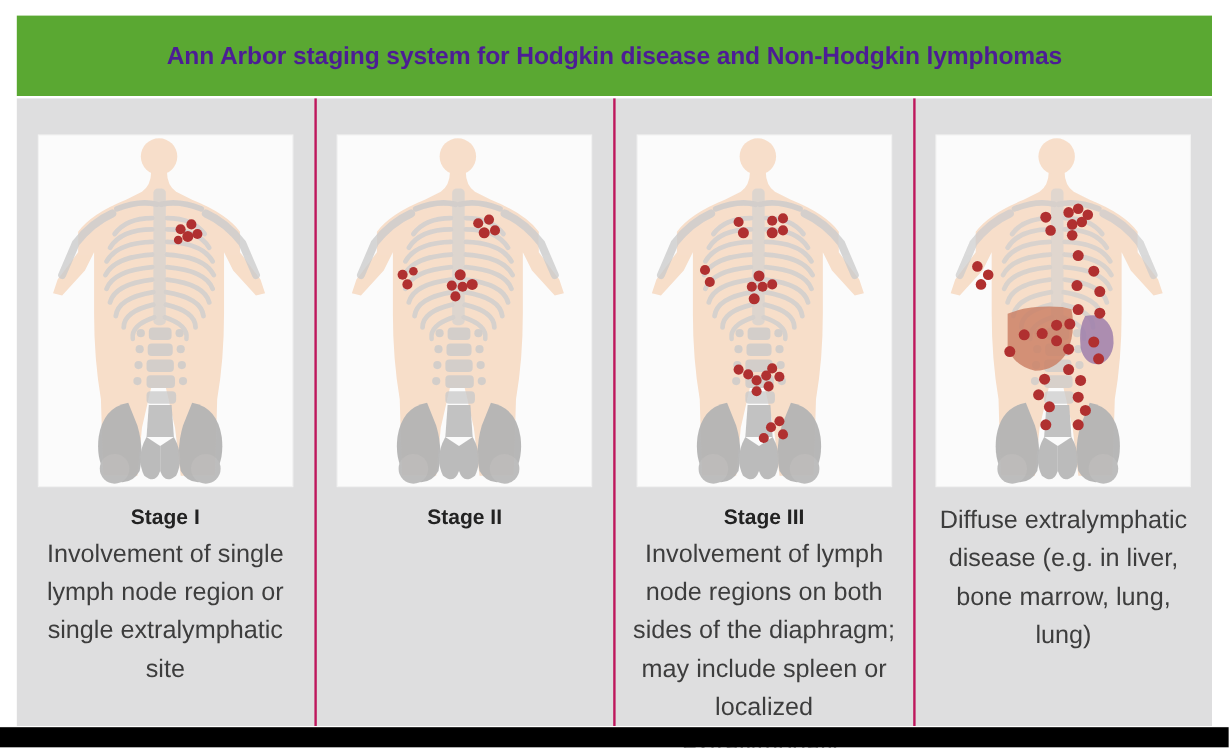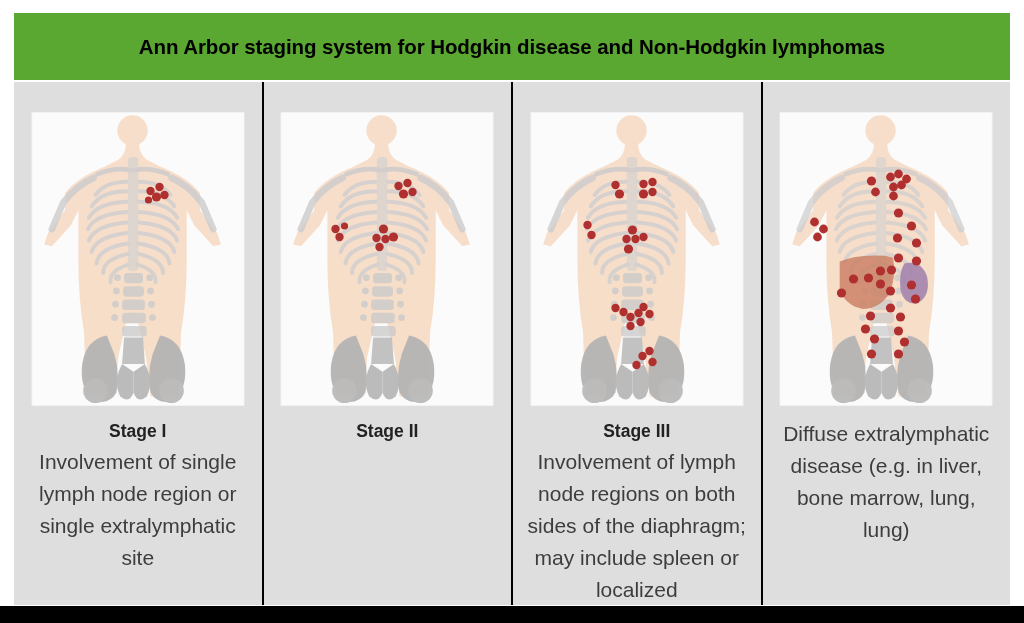--- a/index.html
+++ b/index.html
@@ -29,21 +29,21 @@
     left: 14px;
     top: 13px;
     width: 996px;
     height: 67px;
     background: #5aa832;
     display: flex;
     align-items: center;
     justify-content: center;
   }
   .title-text {
-    color: #000000;
+    color: #4c1d95;
     font-size: 20.5px;
     font-weight: bold;
     letter-spacing: -0.1px;
     text-align: center;
     white-space: nowrap;
   }
 
   
   .panel-strip {
     position: absolute;
@@ -55,21 +55,21 @@
     display: flex;
     flex-direction: row;
   }
   .stage-col {
     position: relative;
     flex: 1 1 0;
     height: 100%;
     box-sizing: border-box;
   }
   .stage-col + .stage-col {
-    border-left: 2px solid #000000;
+    border-left: 2px solid #be185d;
   }
 
   .img-card {
     position: absolute;
     left: 50%;
     transform: translateX(-50%);
     top: 31px;
     width: 211px;
     height: 292px;
     background: #fbfbfb;

